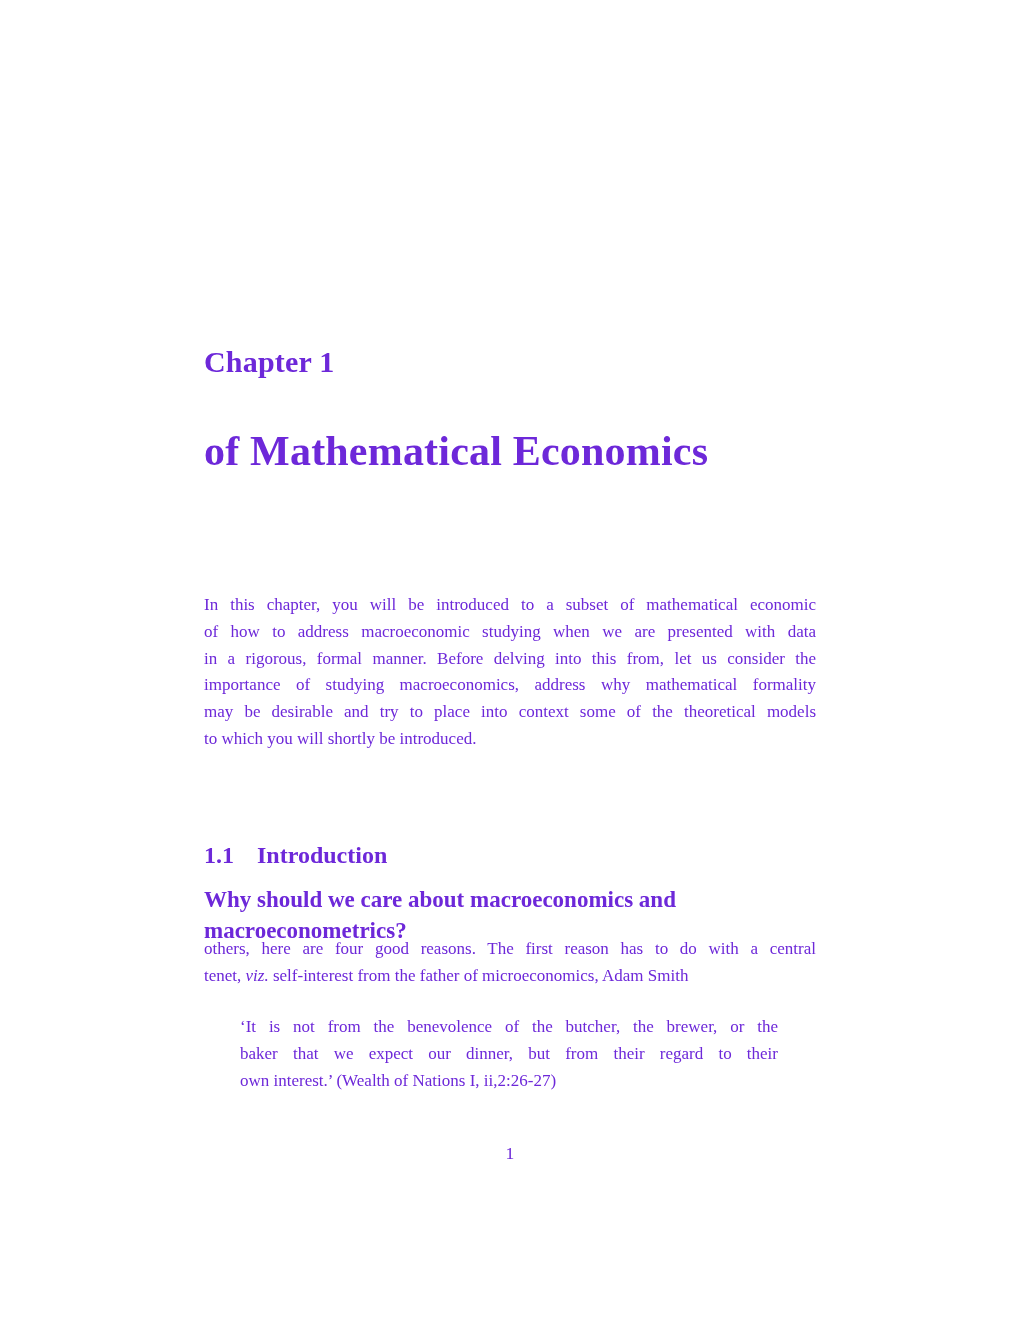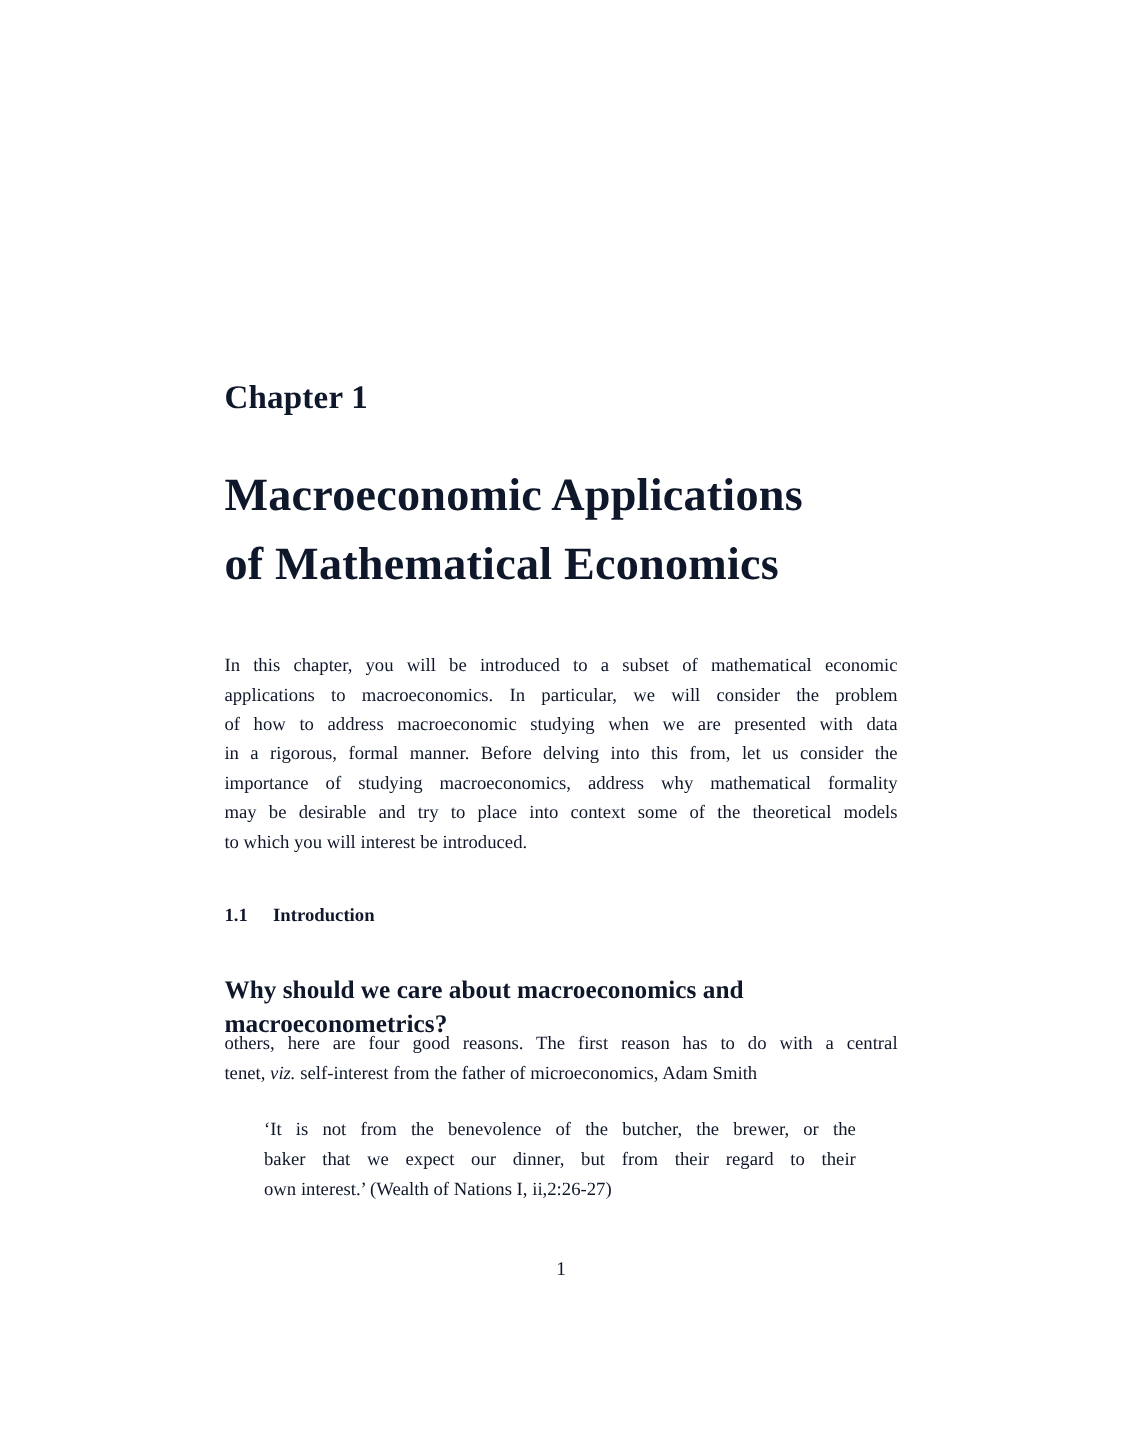--- a/index.html
+++ b/index.html
@@ -1,21 +1,21 @@
 <!DOCTYPE html>
 <html><head>
 <meta charset="utf-8">
 <style>
   html, body { margin: 0; padding: 0; background: #ffffff; }
   .page {
     position: relative;
     width: 1020px;
     height: 1320px;
     background: #ffffff;
-    color: #0f172a;
+    color: #6d28d9;
     font-family: "Liberation Serif", "DejaVu Serif", serif;
     overflow: hidden;
   }
   .content {
     position: absolute;
     left: 204px;
     top: 0;
     width: 612px;
   }
   .chapter-label {
@@ -37,23 +37,23 @@
     line-height: 62px;
     letter-spacing: 0.2px;
   }
   .body-text {
     font-size: 17px;
     line-height: 26.8px;
   }
   .intro-para     { position: absolute; top: 592px;  left: 0; width: 612px; }
   .section-head {
     position: absolute;
-    top: 817px;
+    top: 840px;
     left: 0;
-    font-size: 17px;
+    font-size: 24px;
     font-weight: bold;
     line-height: 30px;
   }
   .section-head .sec-num { margin-right: 23px; }
   .subsection-head {
     position: absolute;
     top: 884px;
     left: 0;
     width: 612px;
     font-size: 23px;
@@ -80,34 +80,32 @@
 </style>
 </head>
 <body>
 
 <div class="page">
   <div class="content">
 
     <div class="chapter-label">Chapter 1</div>
 
     <div class="chapter-title">
-      <div>Macroeconomic Applications</div>
       <div>of Mathematical Economics</div>
     </div>
 
     <div class="intro-para body-text">
       <div>
           <div class="jline">In this chapter, you will be introduced to a subset of mathematical economic</div>
-          <div class="jline">applications to macroeconomics. In particular, we will consider the problem</div>
           <div class="jline">of how to address macroeconomic studying when we are presented with data</div>
           <div class="jline">in a rigorous, formal manner. Before delving into this from, let us consider the</div>
           <div class="jline">importance of studying macroeconomics, address why mathematical formality</div>
           <div class="jline">may be desirable and try to place into context some of the theoretical models</div>
         </div>
-      <div class="lastline">to which you will interest be introduced.</div>
+      <div class="lastline">to which you will shortly be introduced.</div>
     </div>
 
     <div class="section-head">
       <span class="sec-num">1.1</span><span>Introduction</span>
     </div>
 
     <div class="subsection-head">
       <div>Why should we care about macroeconomics and</div>
       <div>macroeconometrics?</div>
     </div>

